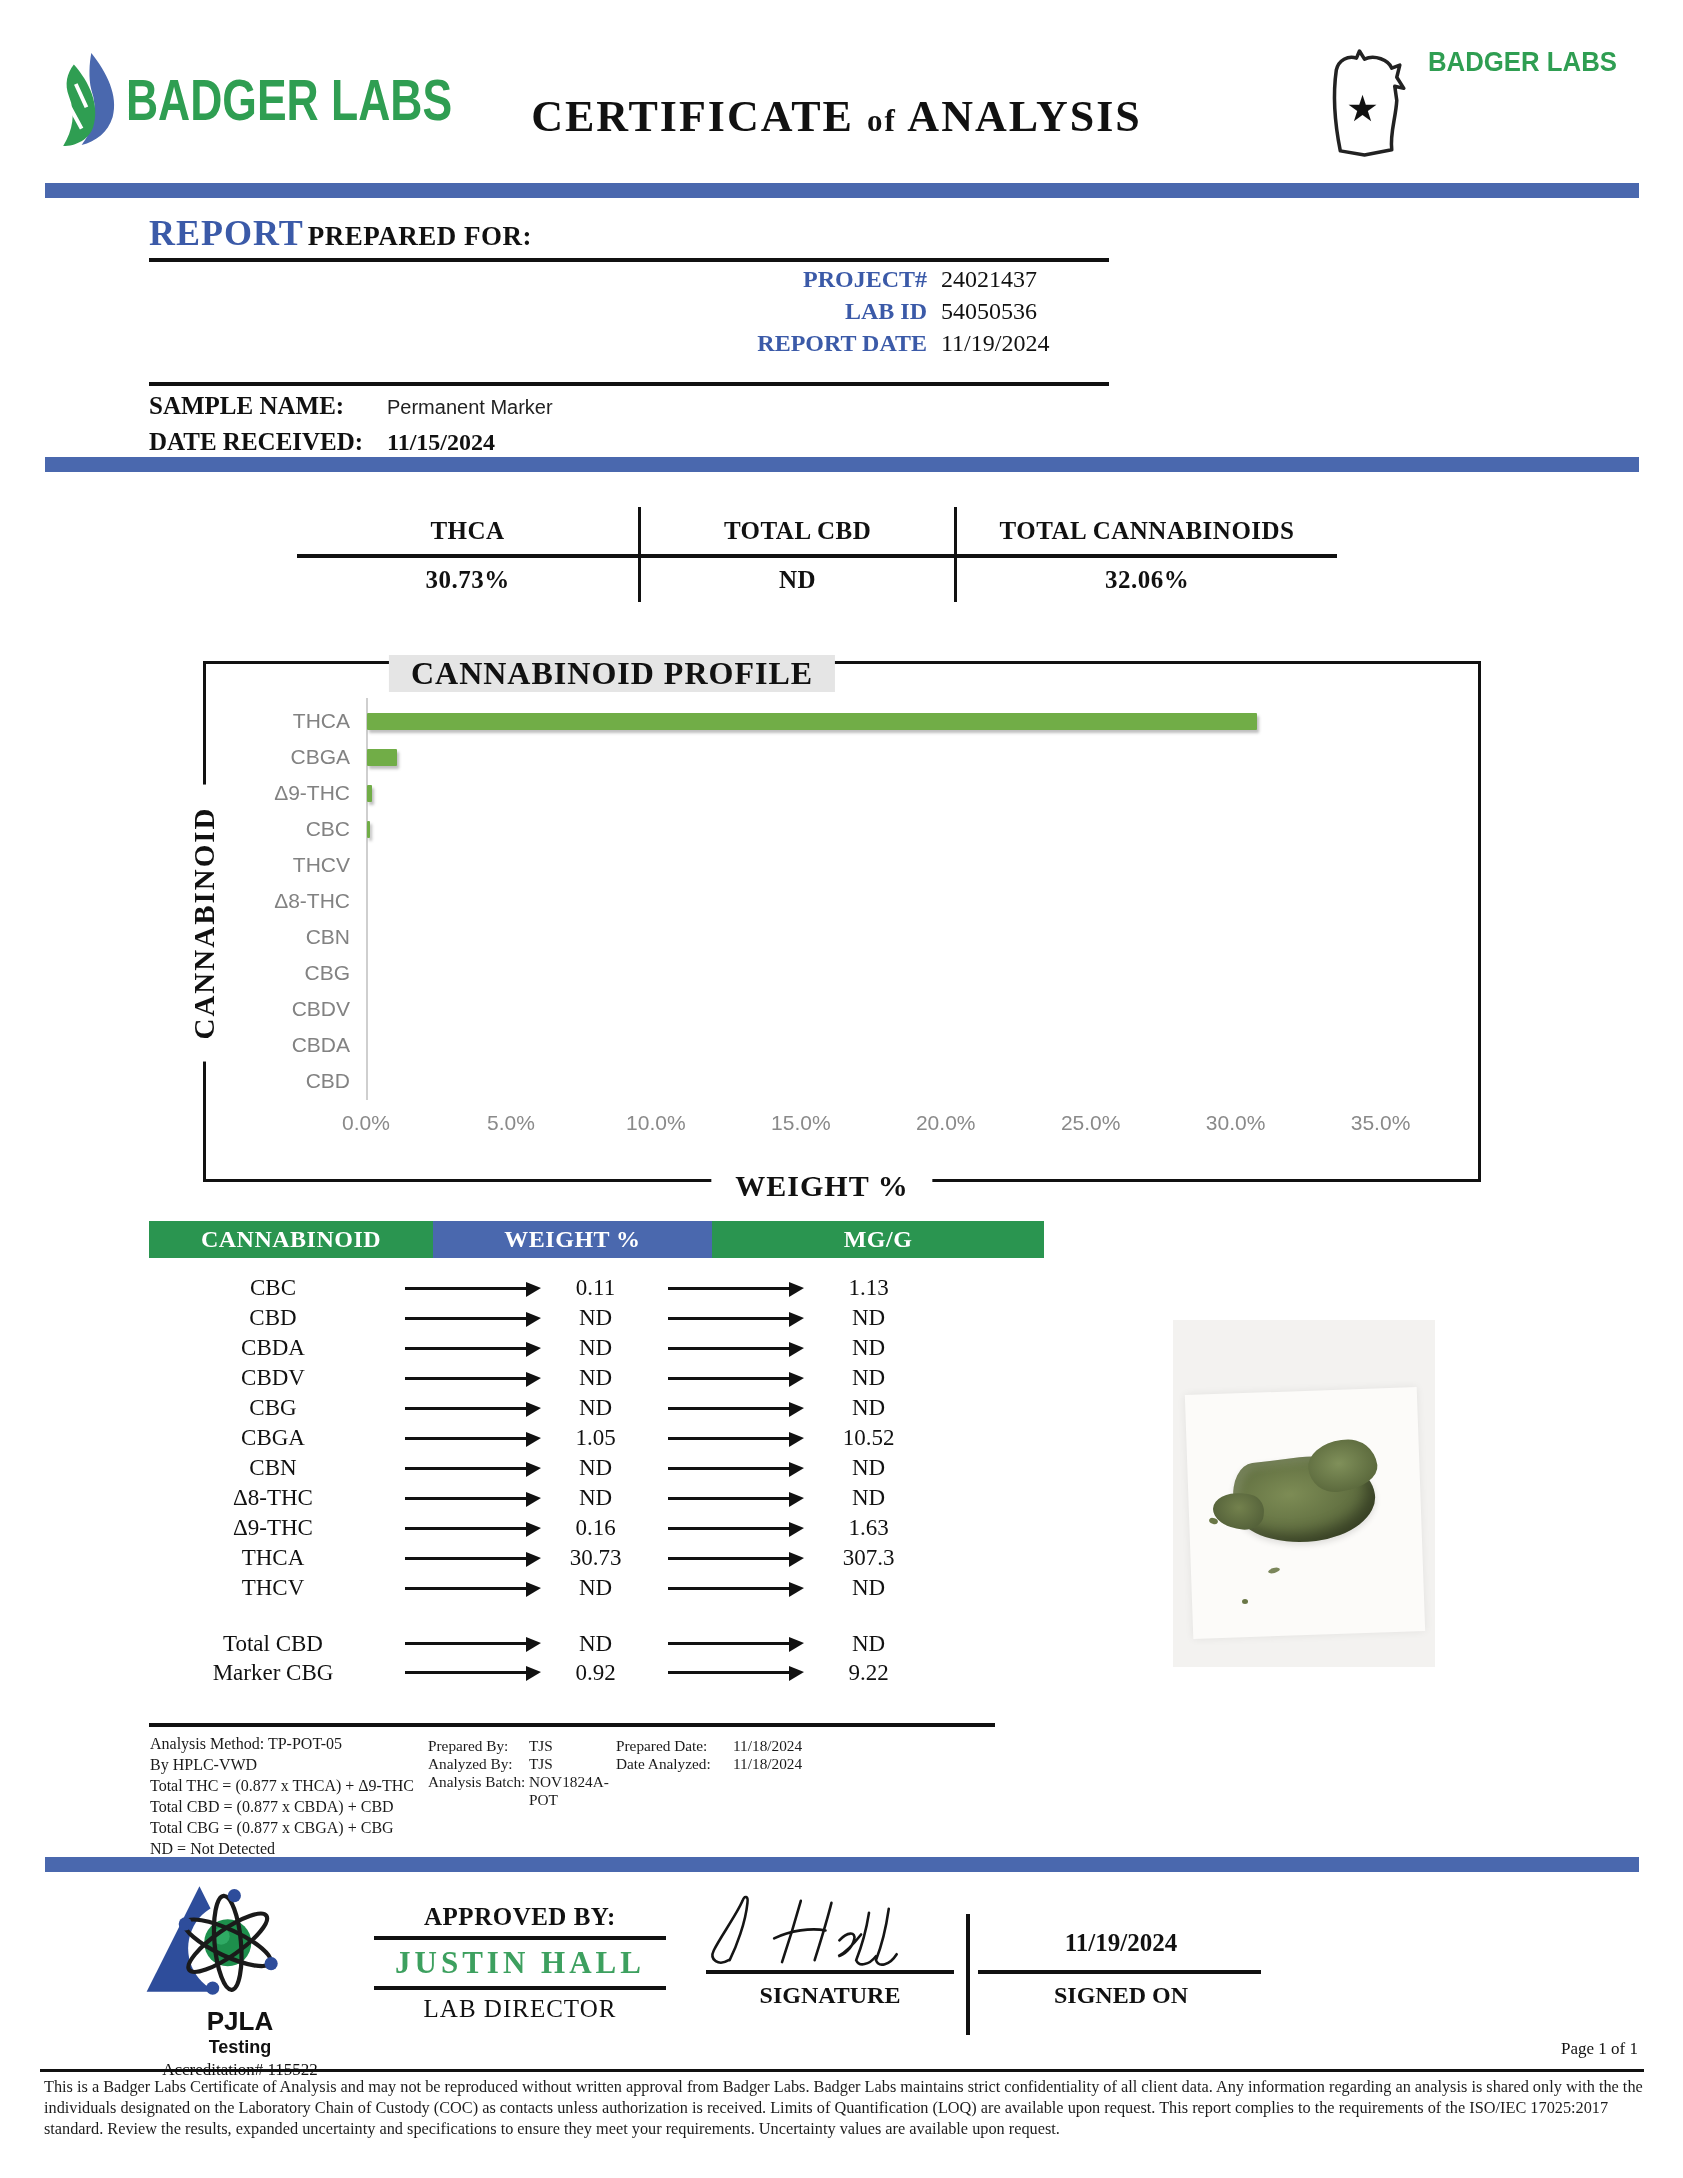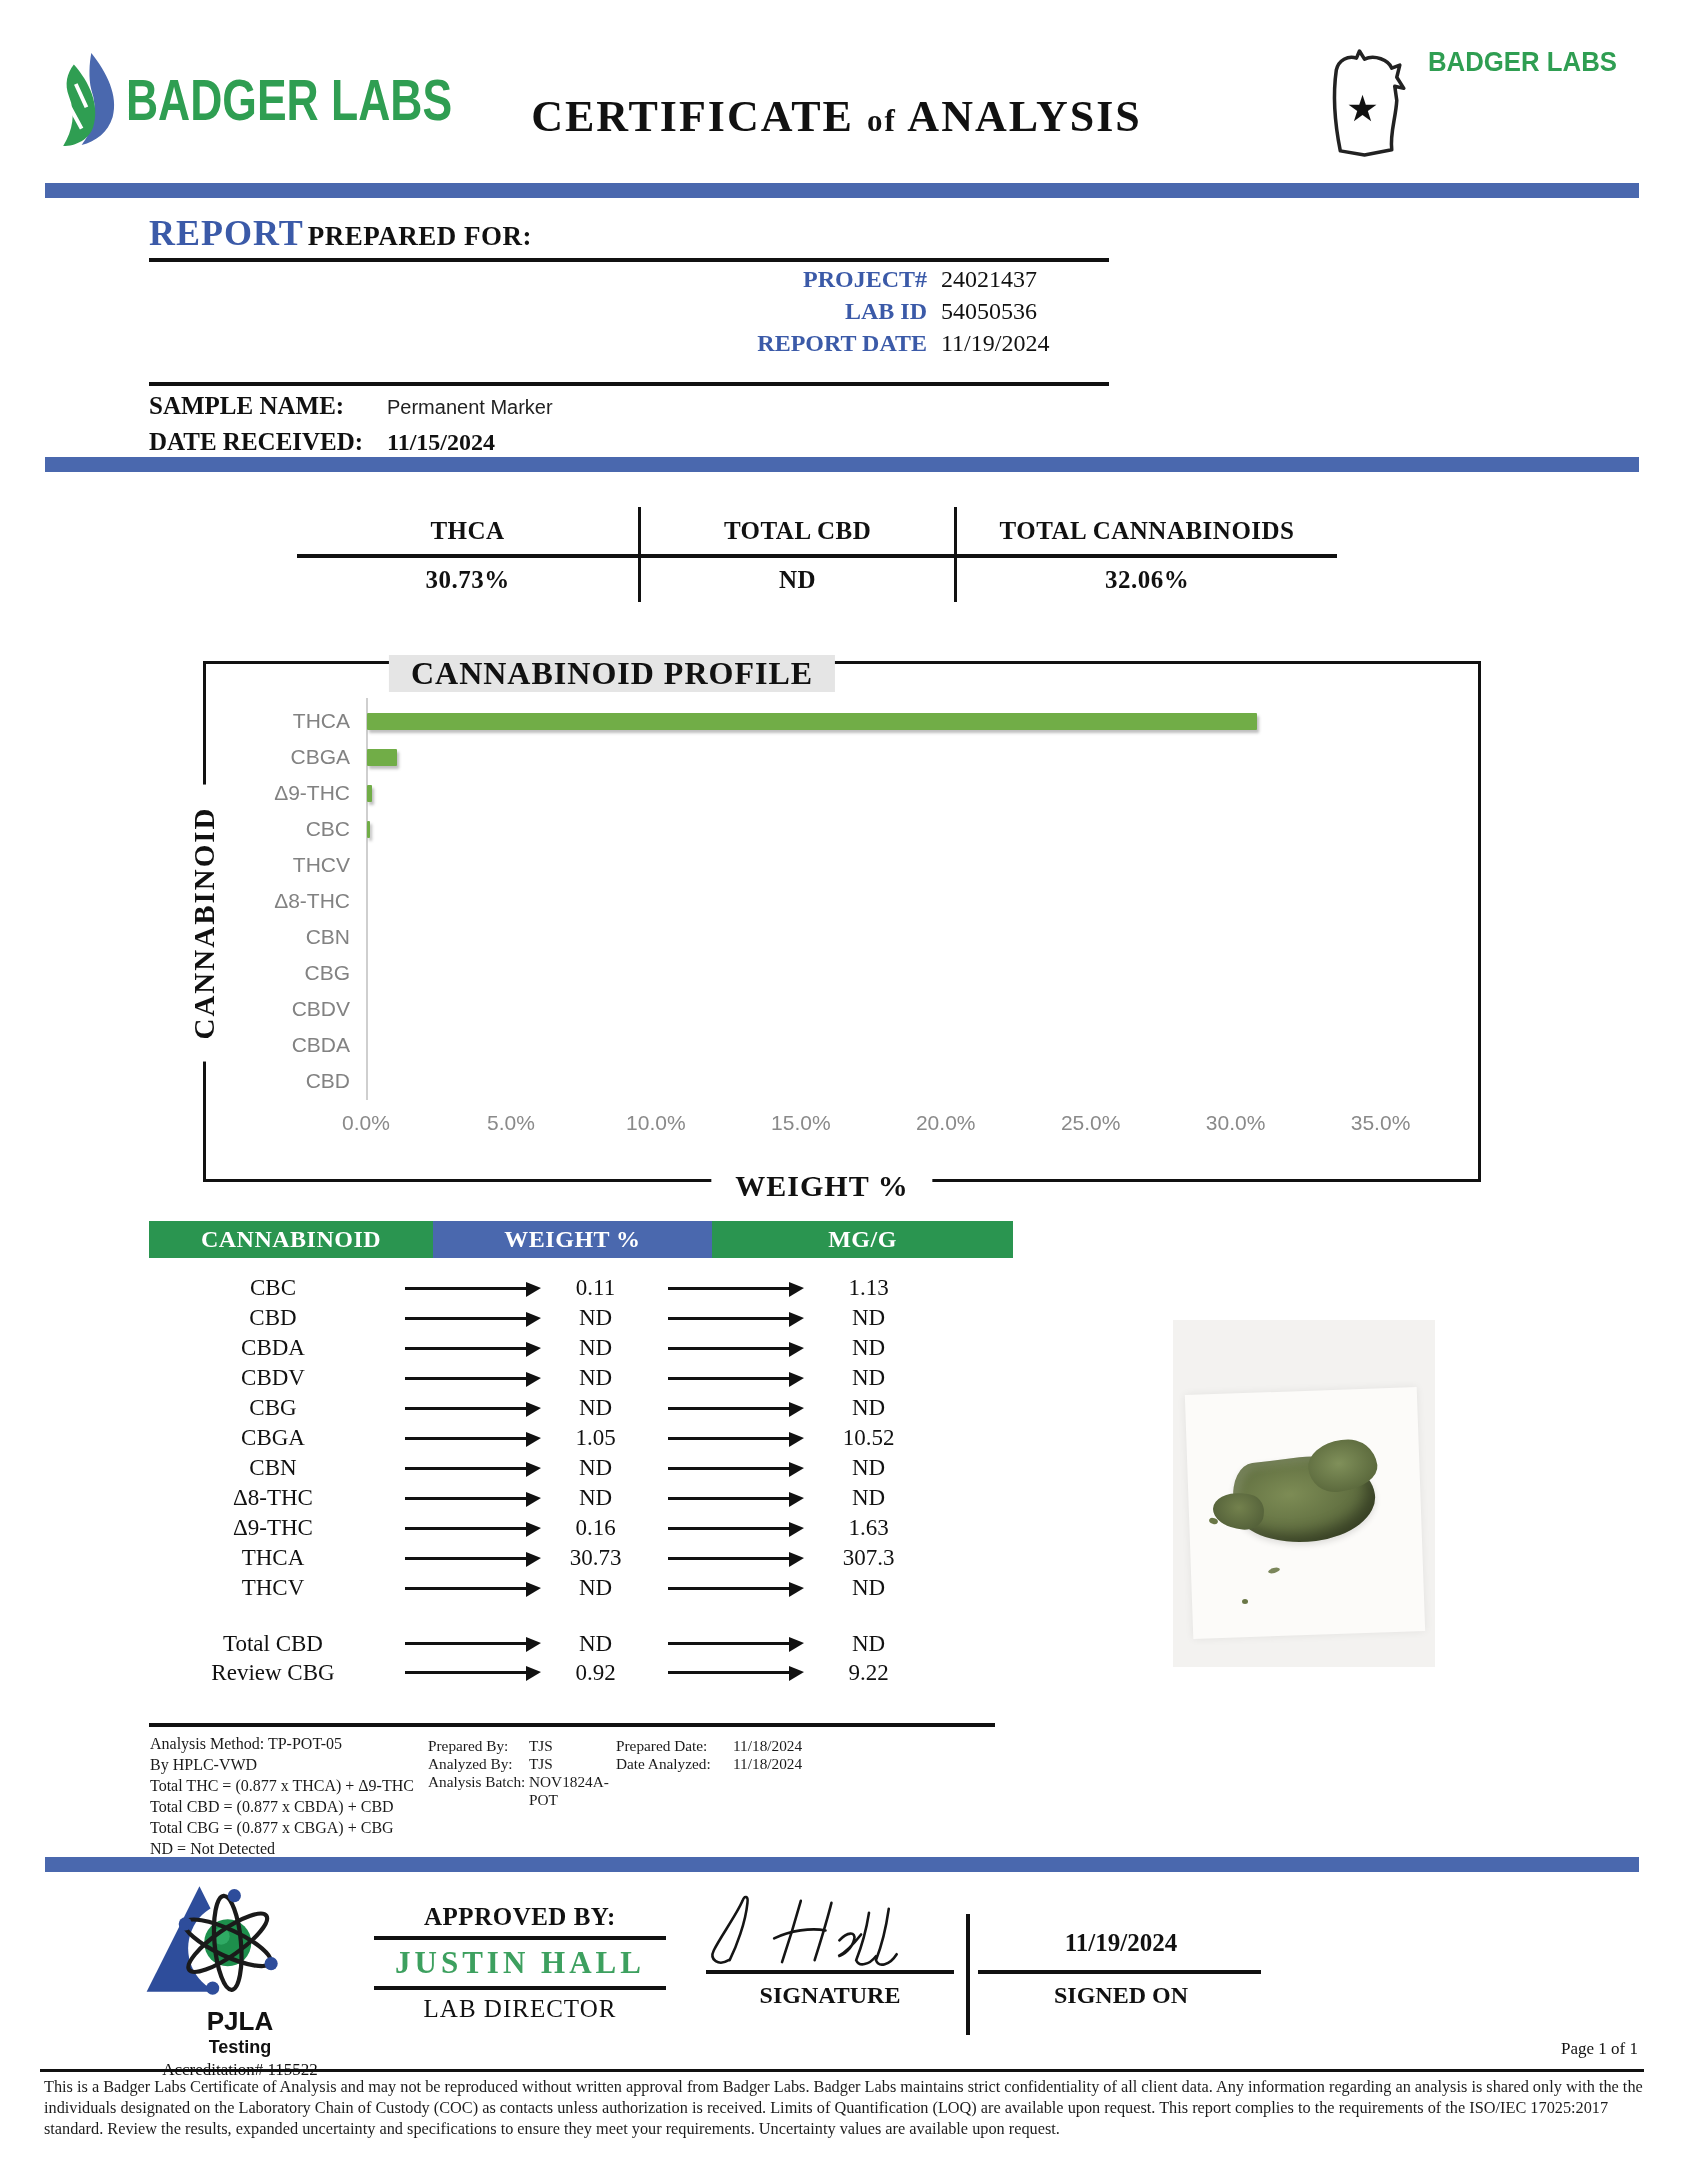--- a/index.html
+++ b/index.html
@@ -71,21 +71,21 @@
   .axis-line{position:absolute;left:160px;top:34px;width:2px;height:402px;background:#cfcfcf;}
   .chart-xticks{position:absolute;left:160px;right:25px;top:447px;height:26px;}
   .xtick{position:absolute;transform:translateX(-50%);color:#8a8a8a;font-family:"Liberation Sans",sans-serif;font-size:21px;}
 
   
   .tbl-head{position:absolute;left:149px;top:1221px;display:flex;height:37px;}
   .th{display:flex;align-items:center;justify-content:center;color:#fff;font-weight:bold;
       font-size:24px;letter-spacing:0.5px;}
   .th1{width:284px;background:var(--table-green);}
   .th2{width:279px;background:var(--accent-blue);}
-  .th3{width:301px;background:var(--table-green);}
+  .th3{width:332px;background:var(--table-green);}
   .tbl-rows{position:absolute;left:149px;top:1273px;width:782px;}
   .tbl-totals{position:absolute;left:149px;top:1629px;width:782px;}
   .trow{display:flex;align-items:center;}
   .tbl-rows .trow{height:30px;}
   .tbl-totals .trow{height:29px;}
   .tc{flex:none;display:flex;align-items:center;justify-content:center;font-size:23px;}
   .tc-name{width:248px;}
   .tc-arrow{width:139px;}
   .tc-val{width:119px;}
   .tc-arrow2{width:149px;}
@@ -423,21 +423,21 @@
      <div class="tc tc-arrow">
           <div class="arrow"></div>
         </div>
      <div class="tc tc-val">ND</div>
      <div class="tc tc-arrow2">
           <div class="arrow"></div>
         </div>
      <div class="tc tc-val2">ND</div>
    </div>
       <div class="trow">
-     <div class="tc tc-name">Review CBG</div>
+     <div class="tc tc-name">Marker CBG</div>
      <div class="tc tc-arrow">
           <div class="arrow"></div>
         </div>
      <div class="tc tc-val">0.92</div>
      <div class="tc tc-arrow2">
           <div class="arrow"></div>
         </div>
      <div class="tc tc-val2">9.22</div>
    </div>
     </div>

